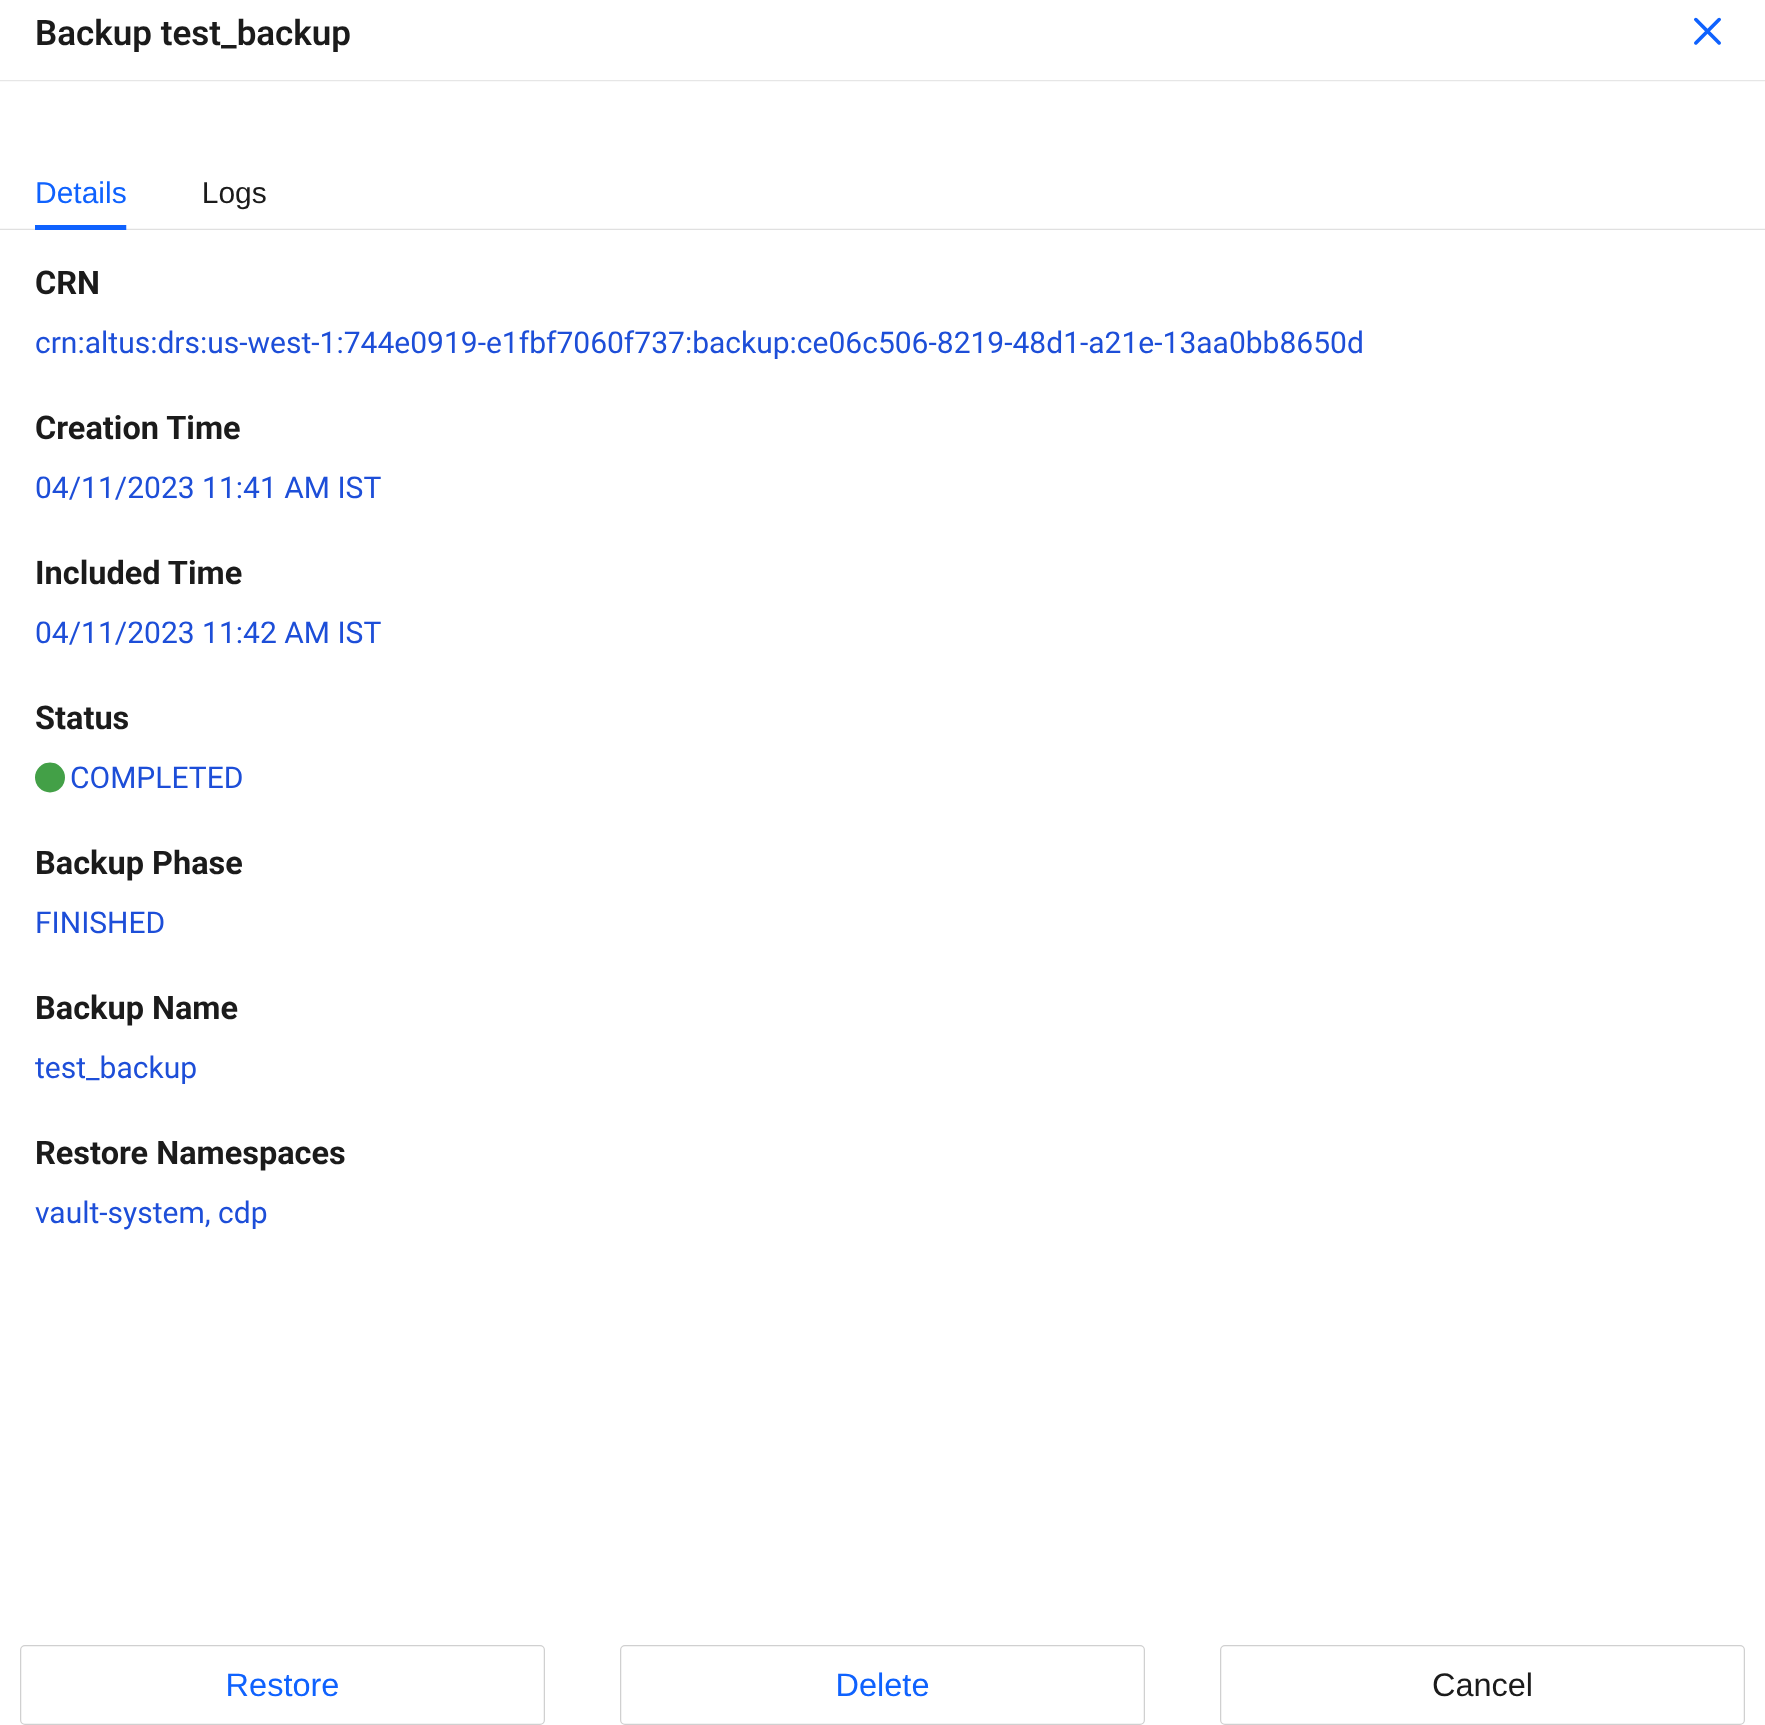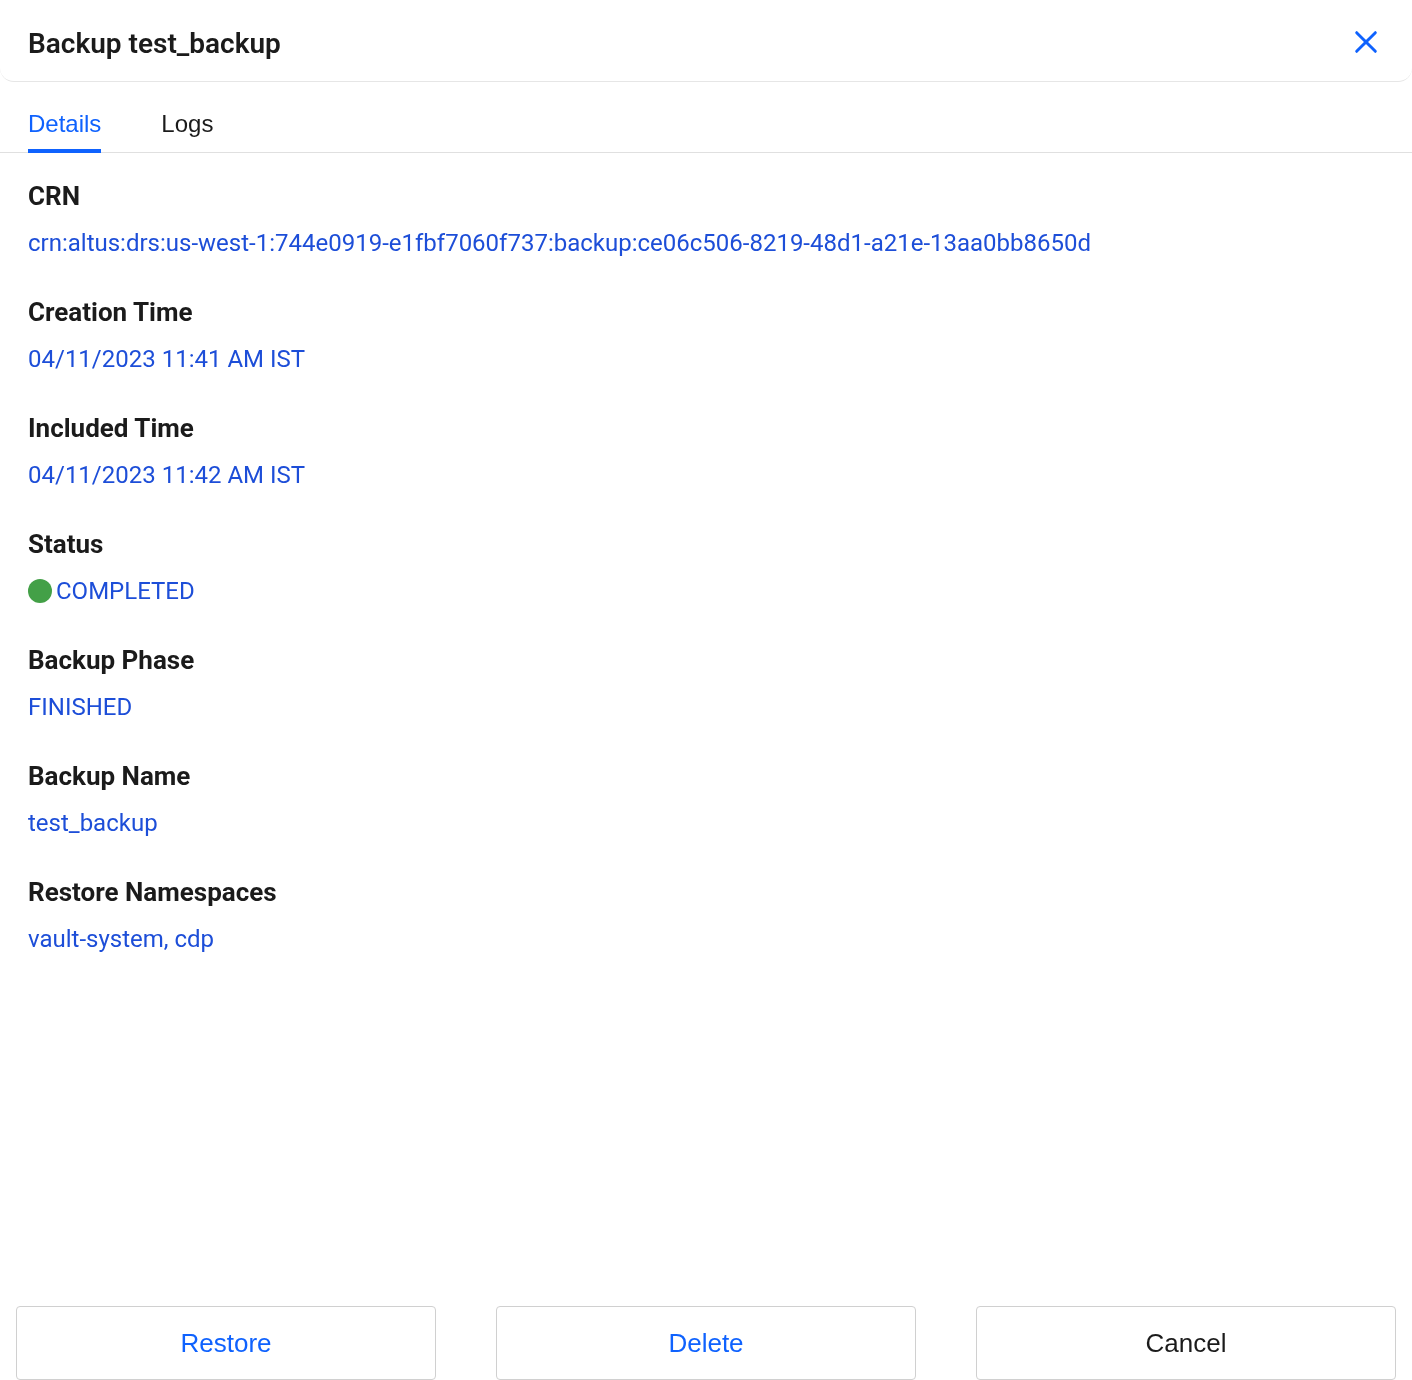--- a/index.html
+++ b/index.html
@@ -13,47 +13,46 @@
       background: #fff;
       height: 100%;
     }
     .panel {
       width: 1412px;
       display: flex;
       flex-direction: column;
       min-height: 100%;
     }
     .header {
-      padding: 24px 28px 18px 28px;
+      padding: 7px 28px 18px 28px;
       border-bottom: 1px solid #e6e6e6;
       display: flex;
       align-items: center;
       justify-content: space-between;
-      border-radius: 14px;
     }
     .header-title {
       font-size: 28px;
       font-weight: 600;
       color: #1b1b1b;
     }
     .close-btn {
       background: none;
       border: none;
       cursor: pointer;
       padding: 4px;
       display: flex;
       align-items: center;
       justify-content: center;
       color: #0f62fe;
     }
     .tabs {
       display: flex;
       border-bottom: 1px solid #e0e0e0;
       padding: 0 28px;
-      margin-top: 28px;
+      margin-top: 76px;
     }
     .tab {
       padding: 0 0 14px 0;
       margin-right: 60px;
       font-size: 24px;
       font-weight: 400;
       cursor: pointer;
       border: none;
       background: none;
       color: #1b1b1b;
@@ -101,21 +100,21 @@
       border-radius: 50%;
       flex-shrink: 0;
     }
     .footer {
       display: flex;
       gap: 60px;
       padding: 0 16px 0 16px;
     }
     .footer-btn {
       flex: 1;
-      height: 74px;
+      height: 64px;
       border: 1px solid #d0d0d0;
       border-radius: 4px;
       background: #fff;
       font-size: 26px;
       font-weight: 400;
       cursor: pointer;
       display: flex;
       align-items: center;
       justify-content: center;
     }

